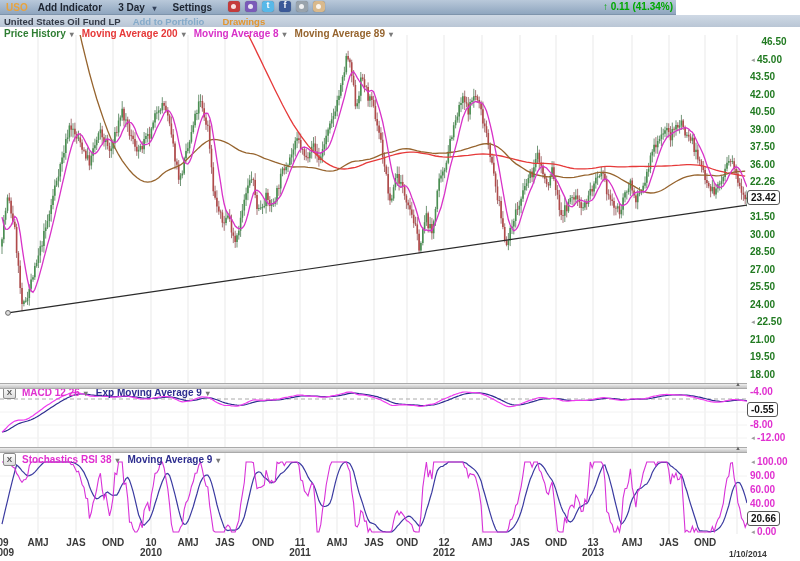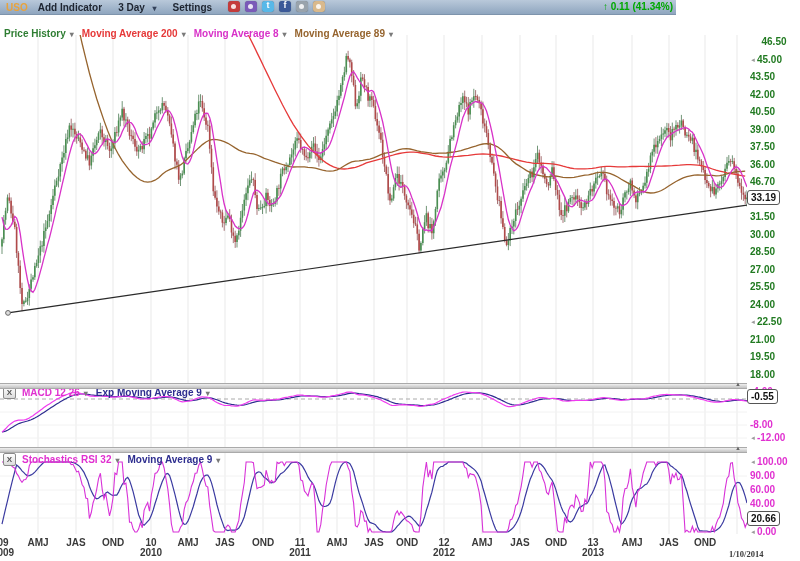--- a/index.html
+++ b/index.html
@@ -42,21 +42,21 @@
 
   .ylab{position:absolute;left:0;width:48px;text-align:left;font-size:10px;font-weight:bold;}
   .ylab .hnd{color:#9a9a9a;font-size:6px;margin-right:1px;vertical-align:1px;}
   .lab-green{color:#217a21;} .lab-pink{color:#e030d0;}
   .ybox{position:absolute;left:-3px;padding:0 3px;border:1px solid #555;border-radius:3px;
     background:#fff;color:#111;font-size:10px;font-weight:bold;line-height:13px;}
   #ylabels{position:absolute;left:750px;top:-27px;width:50px;height:561px;z-index:3;pointer-events:none;}
 
   #xlabels{position:absolute;left:0;top:508px;width:800px;height:26px;z-index:3;overflow:hidden;pointer-events:none;}
   .xlab{position:absolute;transform:translateX(-50%);font-size:10px;font-weight:bold;color:#3a3a3a;white-space:nowrap;}
-  .xlab.small{font-size:8.5px;transform:none;font-family:Liberation Serif, serif;}
+  .xlab.small{font-size:8.5px;transform:none;}
 
   .divider{position:absolute;left:0;width:747px;height:4px;z-index:5;
     background:linear-gradient(#efefef,#c2c2c2);border-top:1px solid #aaa;border-bottom:1px solid #aaa;cursor:row-resize;}
   .divider .dh{position:absolute;right:6px;top:-3px;font-size:6px;color:#666;}
 </style>
 </head>
 <body>
 
 <div id="stage">
 
@@ -68,20 +68,25 @@
       <span class="caret">▾</span>
     </span>
     <span class="titem">Settings</span>
     <span id="toolbar-icons"><span class="ticon" style="background: rgb(196, 59, 59);"><i></i></span><span class="ticon" style="background: rgb(122, 90, 184);"><i></i></span><span class="ticon" style="background: rgb(88, 184, 232);"><span>t</span></span><span class="ticon" style="background: rgb(59, 89, 152);"><span>f</span></span><span class="ticon" style="background: rgb(153, 163, 172);"><i></i></span><span class="ticon" style="background: rgb(217, 185, 140);"><i></i></span></span>
     <span class="change">
       <span class="arr">↑</span>
       <span>0.11 (41.34%)</span>
     </span>
   </div>
 
+  <div class="subbar">
+    <span class="fund">United States Oil Fund LP</span>
+    <span class="port">Add to Portfolio</span>
+    <span class="draw">Drawings</span>
+  </div>
 
   <div id="chart-region">
     <svg id="cv" width="800" height="561">
         <defs>
           <clipPath id="cpM">
             <rect x="0" y="35" width="747" height="348"></rect>
           </clipPath>
           <clipPath id="cpD">
             <rect x="0" y="386" width="747" height="59"></rect>
           </clipPath>
@@ -161,21 +166,21 @@
         <span>MACD 12 26</span><span class="caret">▾</span>
       </span>
       <span class="ind c-navy">
         <span>Exp Moving Average 9</span><span class="caret">▾</span>
       </span>
     </div>
 
     <div class="indrow" style="left:3px;top:426px;">
       <span class="xbtn">X</span>
       <span class="ind c-pink">
-        <span>Stochastics RSI 32</span><span class="caret">▾</span>
+        <span>Stochastics RSI 38</span><span class="caret">▾</span>
       </span>
       <span class="ind c-navy">
         <span>Moving Average 9</span><span class="caret">▾</span>
       </span>
     </div>
 
     <div class="divider" style="top:356px;">
       <span class="dh">▲</span>
     </div>
     <div class="divider" style="top:420px;">
@@ -184,36 +189,36 @@
 
     <div id="ylabels">
         <div class="ylab lab-green" style="top: 36.0067px; text-align: center;">46.50</div>
         <div class="ylab lab-green" style="top: 53.5235px;"><span class="hnd">◄</span>45.00</div>
         <div class="ylab lab-green" style="top: 71.0403px;">43.50</div>
         <div class="ylab lab-green" style="top: 88.557px;">42.00</div>
         <div class="ylab lab-green" style="top: 106.074px;">40.50</div>
         <div class="ylab lab-green" style="top: 123.591px;">39.00</div>
         <div class="ylab lab-green" style="top: 141.107px;">37.50</div>
         <div class="ylab lab-green" style="top: 158.624px;">36.00</div>
-        <div class="ylab lab-green" style="top: 176.141px;">46.70</div>
+        <div class="ylab lab-green" style="top: 176.141px;">22.26</div>
         <div class="ylab lab-green" style="top: 211.174px;">31.50</div>
         <div class="ylab lab-green" style="top: 228.691px;">30.00</div>
         <div class="ylab lab-green" style="top: 246.208px;">28.50</div>
         <div class="ylab lab-green" style="top: 263.725px;">27.00</div>
         <div class="ylab lab-green" style="top: 281.242px;">25.50</div>
         <div class="ylab lab-green" style="top: 298.758px;">24.00</div>
         <div class="ylab lab-green" style="top: 316.275px;"><span class="hnd">◄</span>22.50</div>
         <div class="ylab lab-green" style="top: 333.792px;">21.00</div>
         <div class="ylab lab-green" style="top: 351.309px;">19.50</div>
         <div class="ylab lab-green" style="top: 368.826px;">18.00</div>
-        <div class="ybox" style="top: 190.439px;">33.19</div>
+        <div class="ybox" style="top: 190.439px;">23.42</div>
         <div class="ylab lab-pink" style="top: 386px;">-4.00</div>
         <div class="ylab lab-pink" style="top: 419px;">-8.00</div>
         <div class="ylab lab-pink" style="top: 432px;"><span class="hnd">◄</span>-12.00</div>
-        <div class="ybox" style="top: 389px;">-0.55</div>
+        <div class="ybox" style="top: 402px;">-0.55</div>
         <div class="ylab lab-pink" style="top: 456px;"><span class="hnd">◄</span>100.00</div>
         <div class="ylab lab-pink" style="top: 470px;">90.00</div>
         <div class="ylab lab-pink" style="top: 484px;">60.00</div>
         <div class="ylab lab-pink" style="top: 498px;">40.00</div>
         <div class="ylab lab-pink" style="top: 526px;"><span class="hnd">◄</span>0.00</div>
         <div class="ybox" style="top: 510.538px;">20.66</div>
       </div>
     <div id="xlabels">
         <div class="xlab" style="left: 3px; top: 2px;">09</div>
         <div class="xlab" style="left: 3px; top: 12px;">2009</div>

